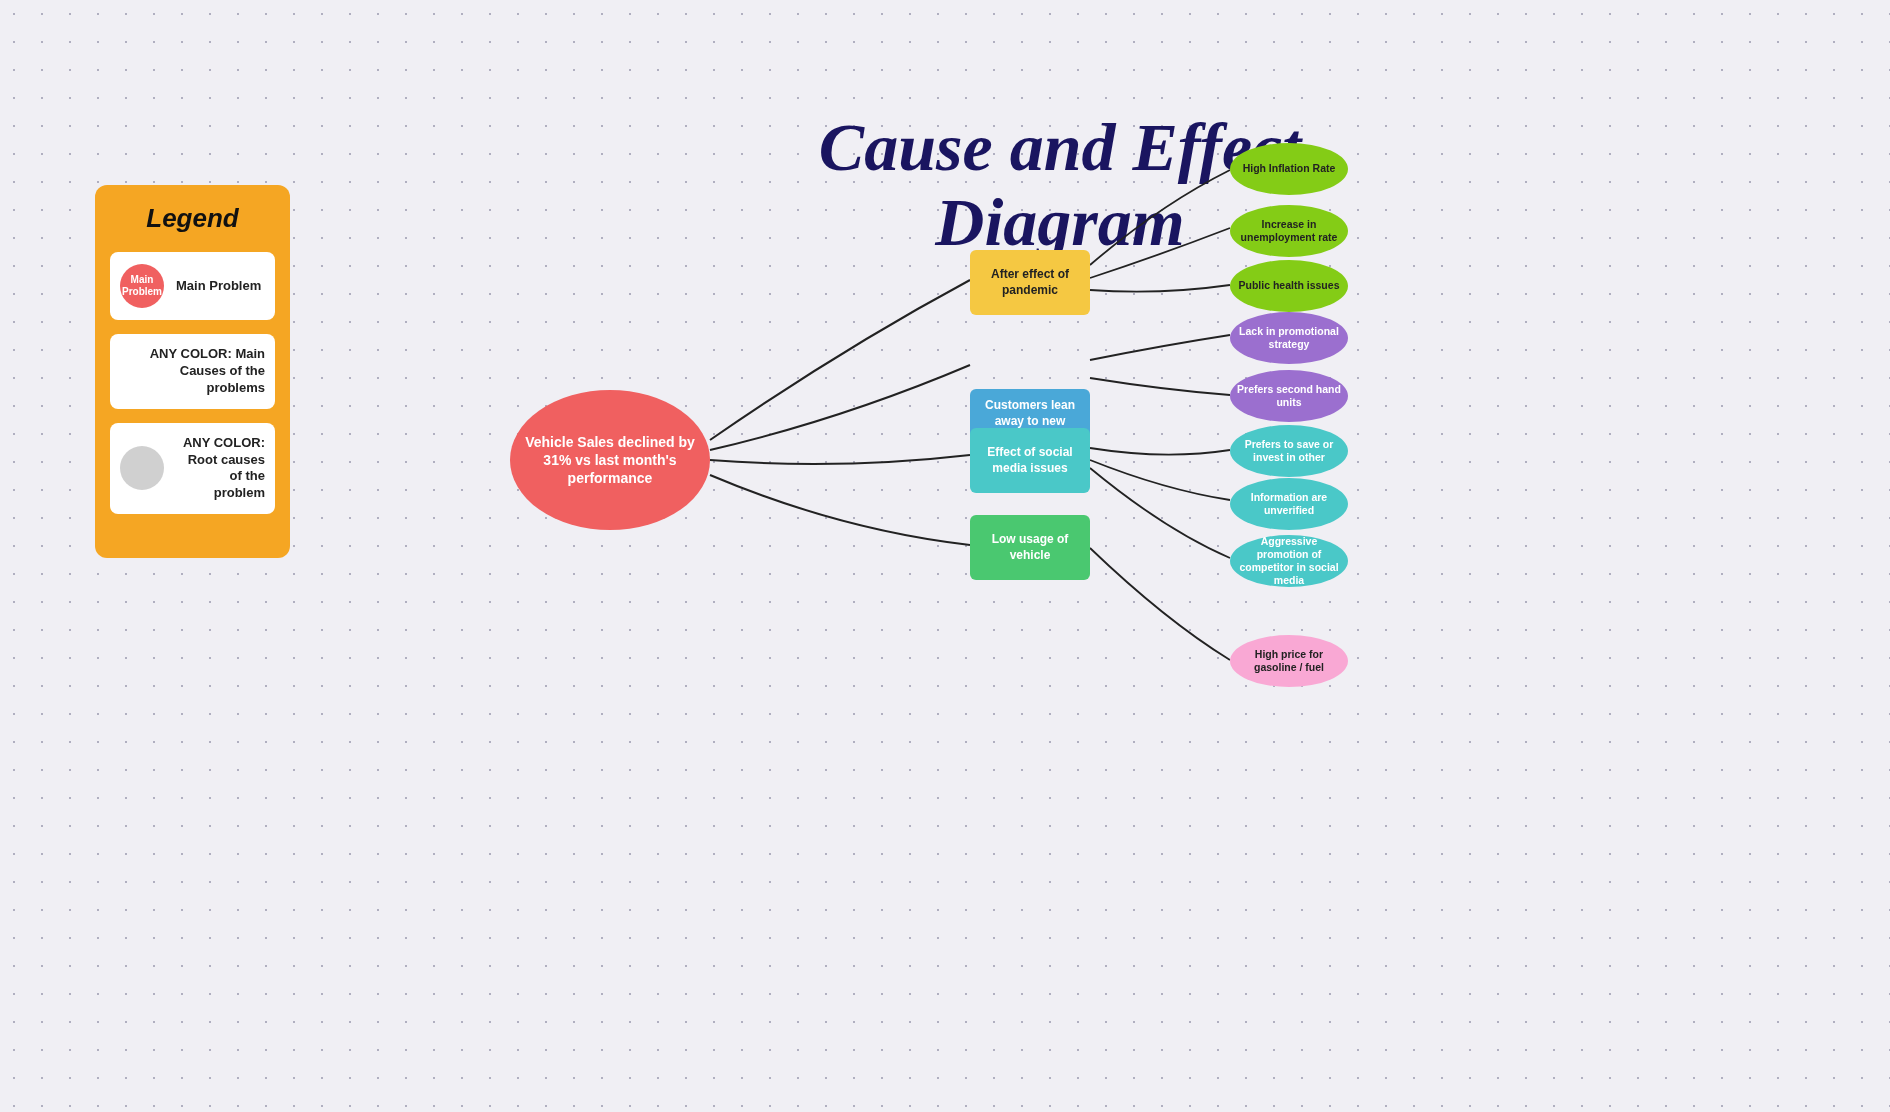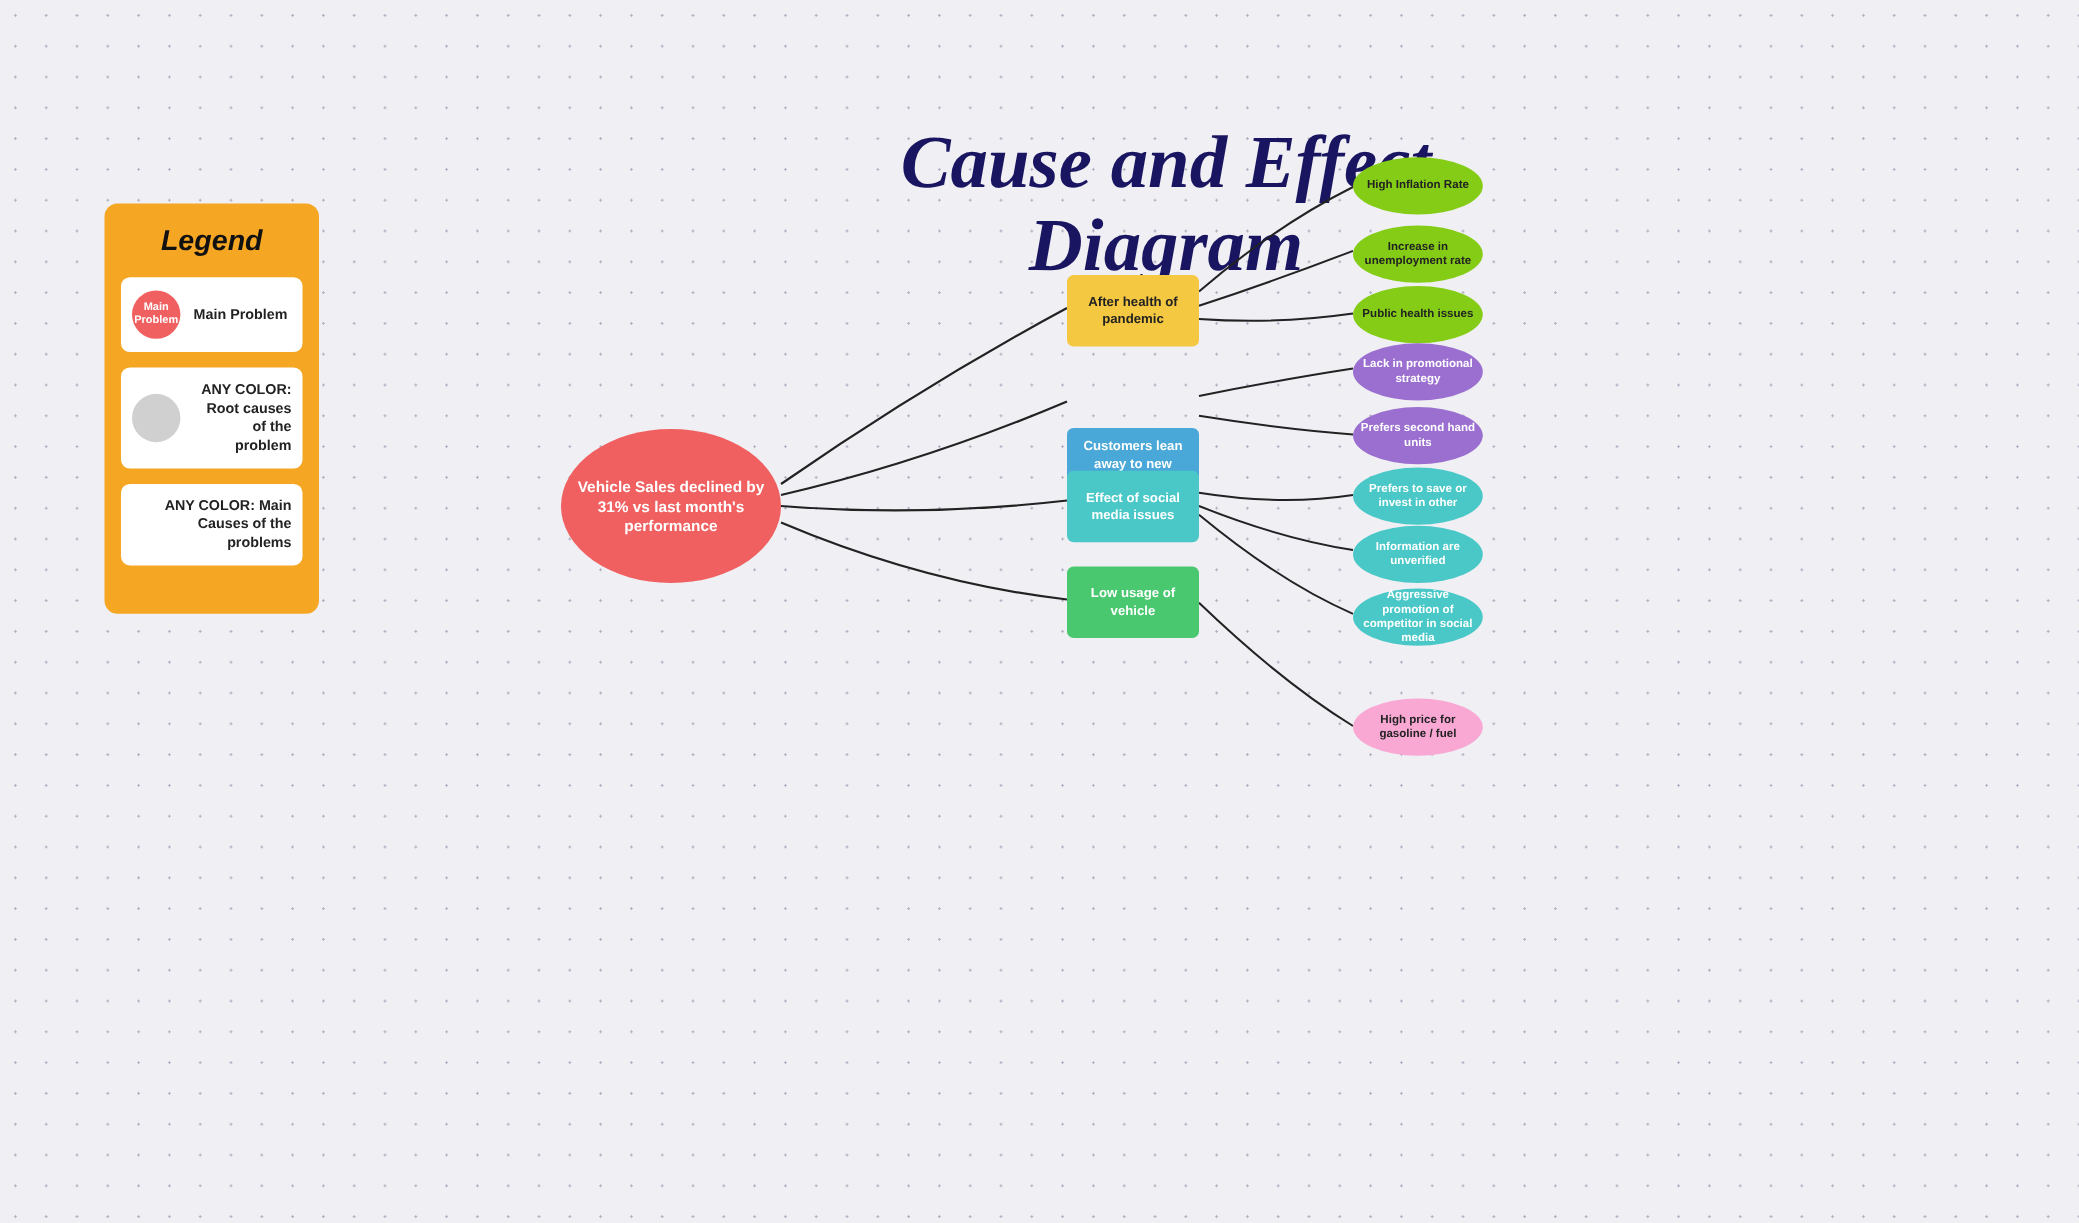--- a/index.html
+++ b/index.html
@@ -163,27 +163,27 @@
 
 <div class="legend-box">
   <div class="legend-title">Legend</div>
 
   <div class="legend-item">
     <div class="legend-dot-main">Main<br>Problem</div>
     <div class="legend-text">Main Problem</div>
   </div>
 
   <div class="legend-item">
+    <div class="legend-text">ANY COLOR: Main Causes of the problems</div>
+  </div>
+
+  <div class="legend-item">
     <div class="legend-dot-circle"></div>
     <div class="legend-text">ANY COLOR: Root causes of the problem</div>
   </div>
-
-  <div class="legend-item">
-    <div class="legend-text">ANY COLOR: Main Causes of the problems</div>
-  </div>
 </div>
 
 <div class="main-title">
   <span>Cause and Effect</span><br>
   <span>Diagram</span>
 </div>
 
 <svg class="diagram-svg" viewBox="0 0 1890 1112">
 
   <path d="M 710 440 Q 840 350 970 280" stroke="#222" stroke-width="2" fill="none"></path>
@@ -207,21 +207,21 @@
 
   <path d="M 1090 548 Q 1165 620 1230 660" stroke="#222" stroke-width="1.8" fill="none"></path>
 
 </svg>
 
 <div class="main-ellipse">
   <span>Vehicle Sales declined by 31% vs last month's performance</span>
 </div>
 
 <div class="cause-box cause-yellow" style="left:970px; top:250px;">
-  <span>After health of pandemic</span>
+  <span>After effect of pandemic</span>
 </div>
 
 <div class="cause-box cause-blue" style="left:970px; top:345px;">
   <span>Customers lean away to new vehicle</span>
 </div>
 
 <div class="cause-box cause-cyan" style="left:970px; top:428px;">
   <span>Effect of social media issues</span>
 </div>
 

